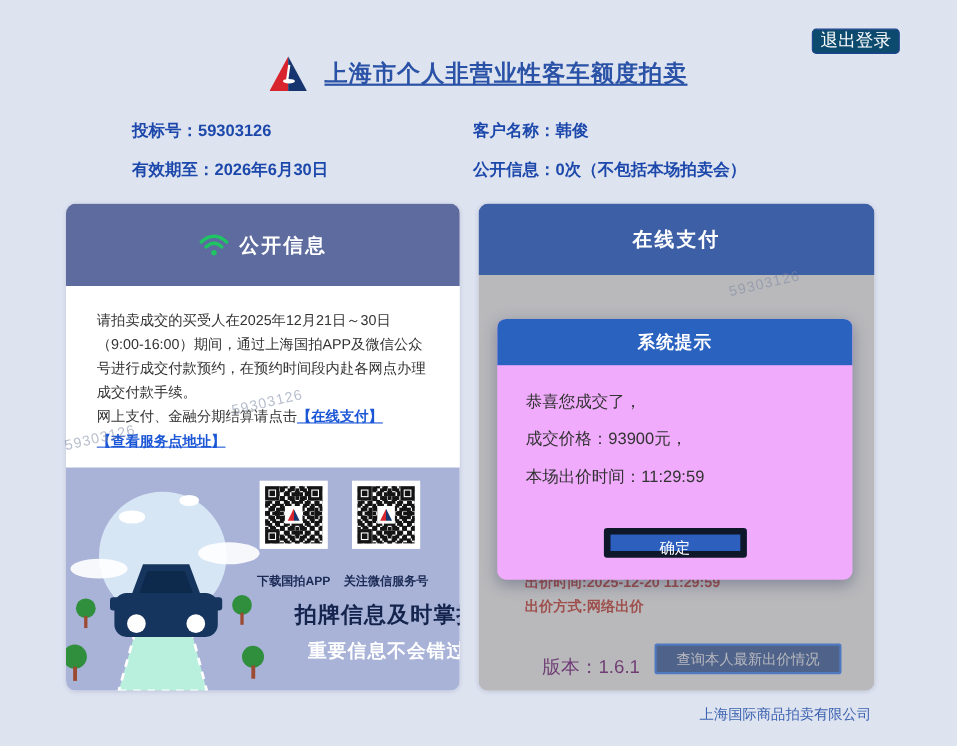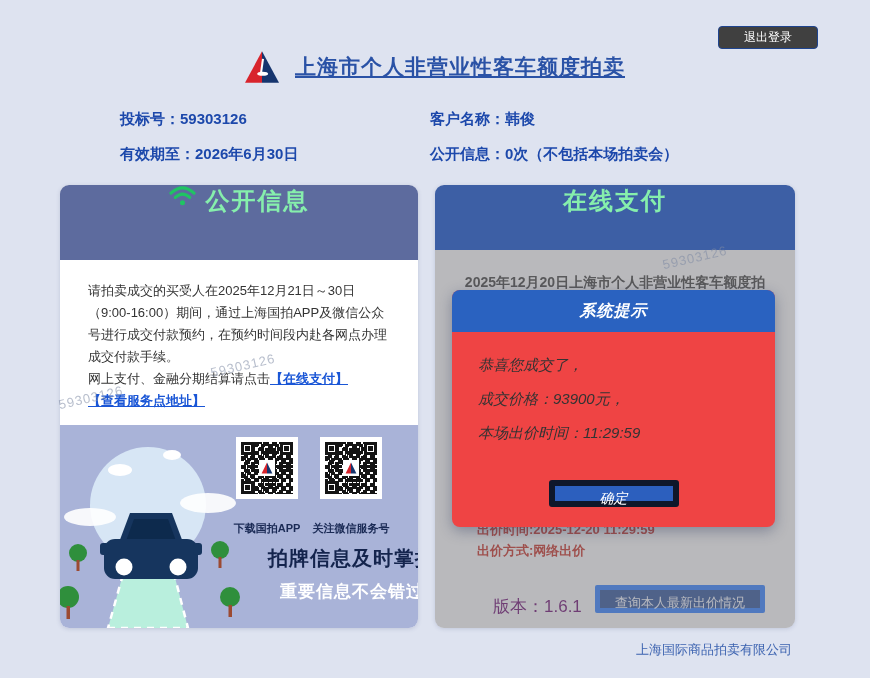--- a/index.html
+++ b/index.html
@@ -8,24 +8,24 @@
     position:relative;
     background:#dee3f0;
     font-family:"Liberation Sans","DejaVu Sans",sans-serif;
     overflow:hidden;
     color:#333;
   }
 
   
   .logout-btn {
     position:absolute; top:26px; right:52px;
-    width:100px; height:23px;
-    background:#404040; color:#fff;
+    width:80px; height:23px;
+    background:#0c4a6e; color:#fff;
     border:1px solid #1e4490; border-radius:4px;
-    font-size:12px; line-height:21px; text-align:center;
+    font-size:16px; line-height:21px; text-align:center;
     cursor:pointer;
   }
 
   .app-header {
     position:absolute; top:50px; left:0; width:100%;
     display:flex; align-items:center; justify-content:center; gap:16px;
   }
   .logo { width:34px; height:34px; flex:0 0 auto; }
   .page-title {
     font-size:21px; font-weight:bold; color:#2a52a6; letter-spacing:1px;text-decoration:underline;
@@ -41,22 +41,22 @@
   
   .panel {
     position:absolute; top:185px; height:443px;
     border-radius:9px; overflow:hidden;
     box-shadow:0 1px 4px rgba(60,70,120,.18);
   }
   .panel-left  { left:60px;  width:358px; background:#fff; }
   .panel-right { left:435px; width:360px; background:#f0f0f2; }
 
   .panel-head {
-    display:flex; align-items:flex-start; justify-content:center; gap:10px;
-    color:#86efac; font-size:24px; font-weight:bold; letter-spacing:2px;
+    display:flex; align-items:center; justify-content:center; gap:10px;
+    color:#ffffff; font-size:18px; font-weight:bold; letter-spacing:2px;
   }
   .panel-left  .panel-head { height:75px; background:#5d6b9e; }
   .panel-right .panel-head { height:65px; background:#3d5fa5; }
 
   
   .notice {
     padding:20px 28px 0 28px;
     font-size:13px; line-height:1.7; color:#333;
   }
   .notice a { color:#1a56d6; font-weight:bold; text-decoration:underline; cursor:pointer; }
@@ -124,33 +124,33 @@
     font-size:13px; font-weight:bold; color:#c23b33; line-height:1.6;
   }
   .version-row {
     position:absolute; left:0; right:0; top:335px; height:32px;
   }
   .version-text {
     position:absolute; left:58px; top:10px; font-size:17px; color:#701a75;
   }
   .query-btn {
     position:absolute; right:30px; top:0; width:170px; height:28px;
-    background:#3a5a99; border:5px solid #3b82f6; border-radius:2px;
+    background:#3a5a99; border:2px solid #3b82f6; border-radius:2px;
     color:#e8ecf5; font-size:13px; line-height:26px; text-align:center;
     cursor:pointer;
   }
   .dim-overlay {
     position:absolute; inset:0; background:rgba(110,110,115,.42);
   }
 
   
   .modal {
     position:absolute; left:452px; top:290px; width:323px; height:237px;
-    background:#ef4444; border-radius:8px; overflow:hidden;
-    box-shadow:0 4px 14px rgba(30,40,80,.35); z-index:20;font-style:italic;
+    background:#f0abfc; border-radius:8px; overflow:hidden;
+    box-shadow:0 4px 14px rgba(30,40,80,.35); z-index:20;
   }
   .modal-head {
     height:42px; background:#2a62c0;
     display:flex; align-items:center; justify-content:center;
     color:#fff; font-size:16px; font-weight:bold; letter-spacing:1px;
   }
   .modal-body { padding:24px 26px 0 26px; font-size:15px; color:#333; }
   .modal-body p { margin-bottom:15px; }
   .ok-btn {
     position:absolute; left:50%; bottom:20px; transform:translateX(-50%);
@@ -278,21 +278,20 @@
     <div class="slogan1">拍牌信息及时掌握</div>
     <div class="slogan2">重要信息不会错过</div>
   </div>
 </div>
 
 <div class="panel panel-right">
   <div class="panel-head">
     <span>在线支付</span>
   </div>
   <div class="auction-body">
-    <div class="session-title">2025年12月20日上海市个人非营业性客车额度拍</div>
     <div class="bid-info">
       <div>出价时间:2025-12-20 11:29:59</div>
       <div>出价方式:网络出价</div>
     </div>
     <div class="version-row">
       <div class="version-text">版本：1.6.1</div>
       <div class="query-btn">查询本人最新出价情况</div>
     </div>
     <div class="dim-overlay"></div>
   </div>

